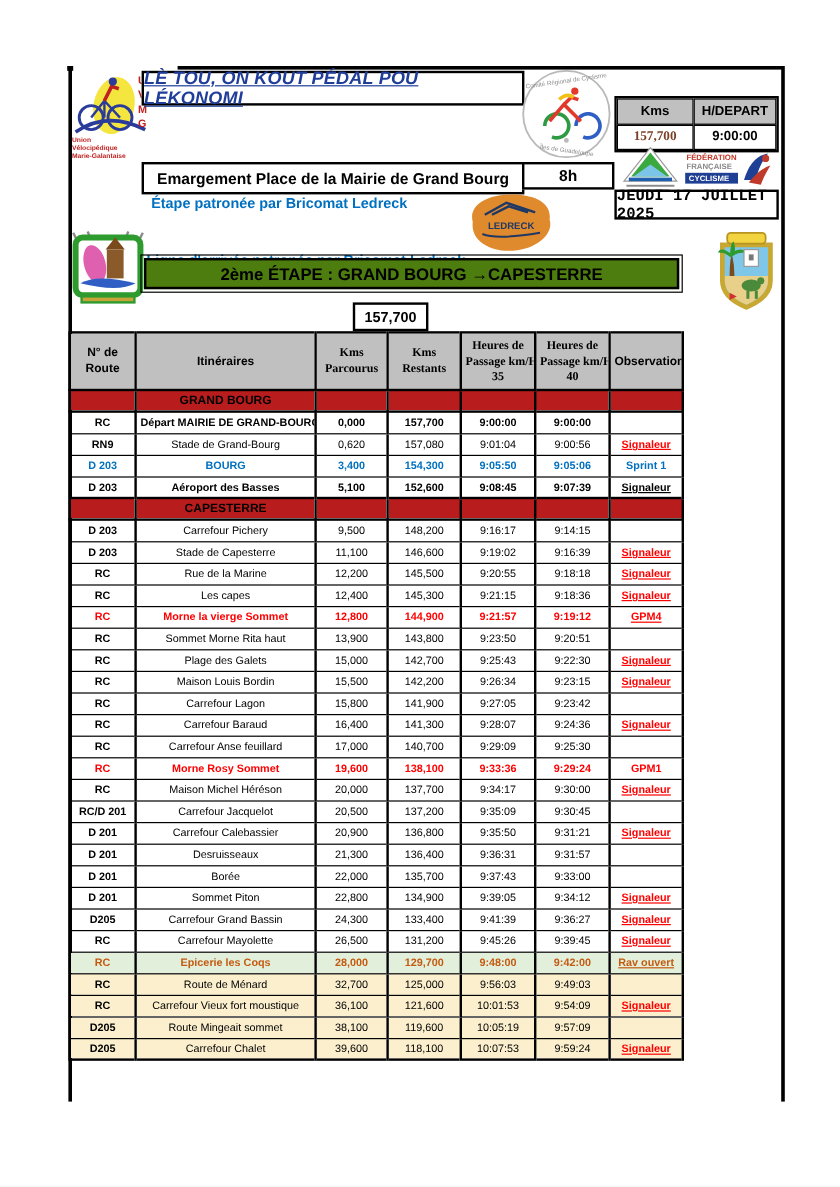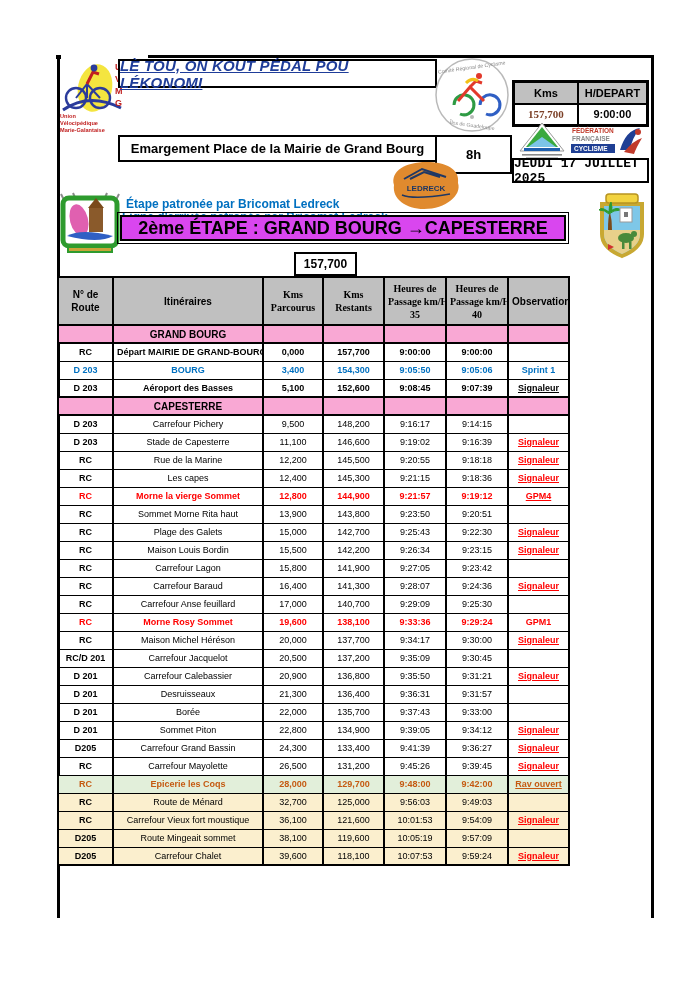--- a/index.html
+++ b/index.html
@@ -8,38 +8,38 @@
   .abs{position:absolute;}
   .frame-line{position:absolute;background:#000;}
   .box{position:absolute;border:2.5px solid #000;display:flex;align-items:center;justify-content:center;background:#fff;box-sizing:border-box;}
   .banner-title{font-style:italic;font-weight:bold;font-size:15px;color:#1F3D99;text-decoration:underline;letter-spacing:.2px;}
   .tour-title{font-family:"Liberation Serif",serif;font-weight:bold;font-size:14.5px;color:#111;}
   .emargement{font-weight:bold;font-size:13px;}
   .h8{font-weight:bold;font-size:13px;}
   .blue-note{position:absolute;color:#0070C0;font-weight:bold;font-size:12px;}
   .blue-note.u{text-decoration:underline;}
   .jeudi{font-family:Liberation Mono, monospace;font-weight:bold;font-size:13px;}
-  .etape-banner{background:#d946ef;font-weight:bold;font-size:18px;outline:1.5px solid #000;outline-offset:2px;}
+  .etape-banner{background:#4d7c0f;font-weight:bold;font-size:14px;outline:1.5px solid #000;outline-offset:2px;}
   .parcours-label,.parcours-value{font-weight:bold;font-size:12px;}
   
   .kmstable{position:absolute;left:512px;top:80px;width:137px;height:47px;border:2.5px solid #000;box-sizing:border-box;display:grid;grid-template-columns:48% 52%;grid-template-rows:50% 50%;background:#fff;}
   .kmstable>div{border:1px solid #000;display:flex;align-items:center;justify-content:center;font-size:11px;box-sizing:border-box;}
   .kmstable .hd{background:#C0C0C0;font-weight:bold;}
   .kms-val{font-family:"Liberation Serif",serif;font-weight:bold;color:#7B3F26;}
   .dep-val{font-weight:bold;}
   
   table.main{position:absolute;left:57px;top:276px;width:511px;border-collapse:collapse;table-layout:fixed;border:2.5px solid #000;}
   table.main th,table.main td{border-left:2px solid #000;border-right:2px solid #000;border-top:1px solid #000;border-bottom:1px solid #000;padding:0 3px;box-sizing:border-box;overflow:hidden;white-space:nowrap;}
   table.main thead th{background:#C0C0C0;border-bottom:2.5px solid #000;font-weight:bold;font-size:10px;height:48px;vertical-align:middle;}
   th .serif{font-family:"Liberation Serif",serif;}
   th div{line-height:13px;}
   table.main td{height:18px;font-size:9px;text-align:center;}
   td.c1{text-align:left;font-size:9px;}
   td.c0{font-weight:bold;font-size:9px;}
-  tr.section td{background:#f9a8d4;border-top:2.5px solid #000;border-bottom:2.5px solid #000;font-weight:bold;font-size:10px;}
+  tr.section td{background:#b91c1c;border-top:2.5px solid #000;border-bottom:2.5px solid #000;font-weight:bold;font-size:10px;}
   tr.hl-blue td{color:#0070C0;font-weight:bold;}
   tr.hl-red td{color:#FF0000;font-weight:bold;}
   tr.hl-orange td{color:#C55A11;font-weight:bold;}
   tr.bold td{font-weight:bold;}
   tr.bg-green td{background:#E2EFDA;}
   tr.bg-cream td{background:#FBEFCE;}
   .lnk-red{color:#FF0000;font-weight:bold;text-decoration:underline;}
   .lnk-black{color:#000;font-weight:bold;text-decoration:underline;}
   .lnk-blue{color:#0070C0;font-weight:bold;}
   .lnk-red-plain{color:#FF0000;font-weight:bold;}
@@ -91,21 +91,21 @@
   <div class="kmstable">
     <div class="hd">Kms</div>
     <div class="hd">H/DEPART</div>
     <div class="kms-val">157,700</div>
     <div class="dep-val">9:00:00</div>
   </div>
 
   <div class="box" style="left:118px;top:135px;width:319px;height:27px;text-align:right;">
     <span class="emargement">Emargement Place de la Mairie de Grand Bourg</span>
   </div>
-  <div class="box" style="left:435px;top:135px;width:77px;height:39px;text-align:center;">
+  <div class="box" style="left:435px;top:135px;width:77px;height:23px;text-align:center;">
     <span class="h8">8h</span>
   </div>
 
   <svg class="abs" style="left:518px;top:121px;" width="48" height="41" viewBox="0 0 48 41">
     <polygon points="24,2 46,30 2,30" fill="#fff" stroke="#9a9a9a" stroke-width="1"></polygon>
     <polygon points="24,6 40,26 8,26" fill="#3aa93f"></polygon>
     <polygon points="24,16 38,26 10,26" fill="#7cc4e8"></polygon>
     <rect x="6" y="27" width="36" height="3" fill="#1f5fae"></rect>
     <rect x="4" y="33" width="40" height="1.6" fill="#8a8a8a"></rect>
     <rect x="8" y="36.5" width="32" height="1.6" fill="#8a8a8a"></rect>
@@ -114,21 +114,21 @@
   <svg class="abs" style="left:570px;top:124px;" width="74" height="38" viewBox="0 0 74 38">
     <text x="2" y="9" font-size="6.5" font-weight="bold" fill="#c03a2b" font-family="Liberation Sans, sans-serif">FÉDÉRATION</text>
     <text x="2" y="17" font-size="6.5" font-weight="bold" fill="#8a8a8a" font-family="Liberation Sans, sans-serif">FRANÇAISE</text>
     <rect x="1" y="20" width="44" height="9" fill="#1f3f94"></rect>
     <text x="4" y="27" font-size="6.5" font-weight="bold" fill="#ffffff" font-family="Liberation Sans, sans-serif">CYCLISME</text>
     <path d="M50 26 Q56 6 70 4 Q62 14 60 26 Z" fill="#1f3f94"></path>
     <path d="M54 28 Q64 16 72 14 Q66 24 64 30 Z" fill="#c03a2b"></path>
     <circle cx="68" cy="8" r="3" fill="#c03a2b"></circle>
   </svg>
 
-  <div class="blue-note" style="left:126px;top:162px;margin-top:35px;">Étape patronée par Bricomat Ledreck</div>
+  <div class="blue-note" style="left:126px;top:162px;">Étape patronée par Bricomat Ledreck</div>
 
   <div class="box" style="left:512px;top:158px;width:137px;height:25px;">
     <span class="jeudi">JEUDI  17 JUILLET 2025</span>
   </div>
 
   <svg class="abs" style="left:388px;top:161px;" width="76" height="50" viewBox="0 0 76 50">
     <path d="M38 1 C58 1 72 8 70 22 C74 34 58 48 36 48 C18 48 4 38 6 24 C2 10 18 1 38 1 Z" fill="#E08A2E"></path>
     <path d="M16 18 L34 8 L58 16 M22 18 L36 11 L52 16" stroke="#1F3864" stroke-width="2" fill="none"></path>
     <text x="38" y="30" font-size="8" font-weight="bold" fill="#1F3864" text-anchor="middle" font-family="Liberation Sans, sans-serif">LEDRECK</text>
     <path d="M14 34 q12 5 48 -1" stroke="#1F3864" stroke-width="1.6" fill="none"></path>
@@ -228,20 +228,29 @@
         </tr>
         <tr class="bold">
           <td class="c0">RC</td>
           <td class="c1">Départ MAIRIE DE GRAND-BOURG</td>
           <td class="c2">0,000</td>
           <td class="c3">157,700</td>
           <td class="c4">9:00:00</td>
           <td class="c5">9:00:00</td>
           <td class="c6"></td>
         </tr>
+        <tr>
+          <td class="c0">RN9</td>
+          <td class="c1">Stade de Grand-Bourg</td>
+          <td class="c2">0,620</td>
+          <td class="c3">157,080</td>
+          <td class="c4">9:01:04</td>
+          <td class="c5">9:00:56</td>
+          <td class="c6"><span class="lnk-red">Signaleur</span></td>
+        </tr>
         <tr class="hl-blue">
           <td class="c0">D 203</td>
           <td class="c1">BOURG</td>
           <td class="c2">3,400</td>
           <td class="c3">154,300</td>
           <td class="c4">9:05:50</td>
           <td class="c5">9:05:06</td>
           <td class="c6"><span class="lnk-blue">Sprint 1</span></td>
         </tr>
         <tr class="bold">

